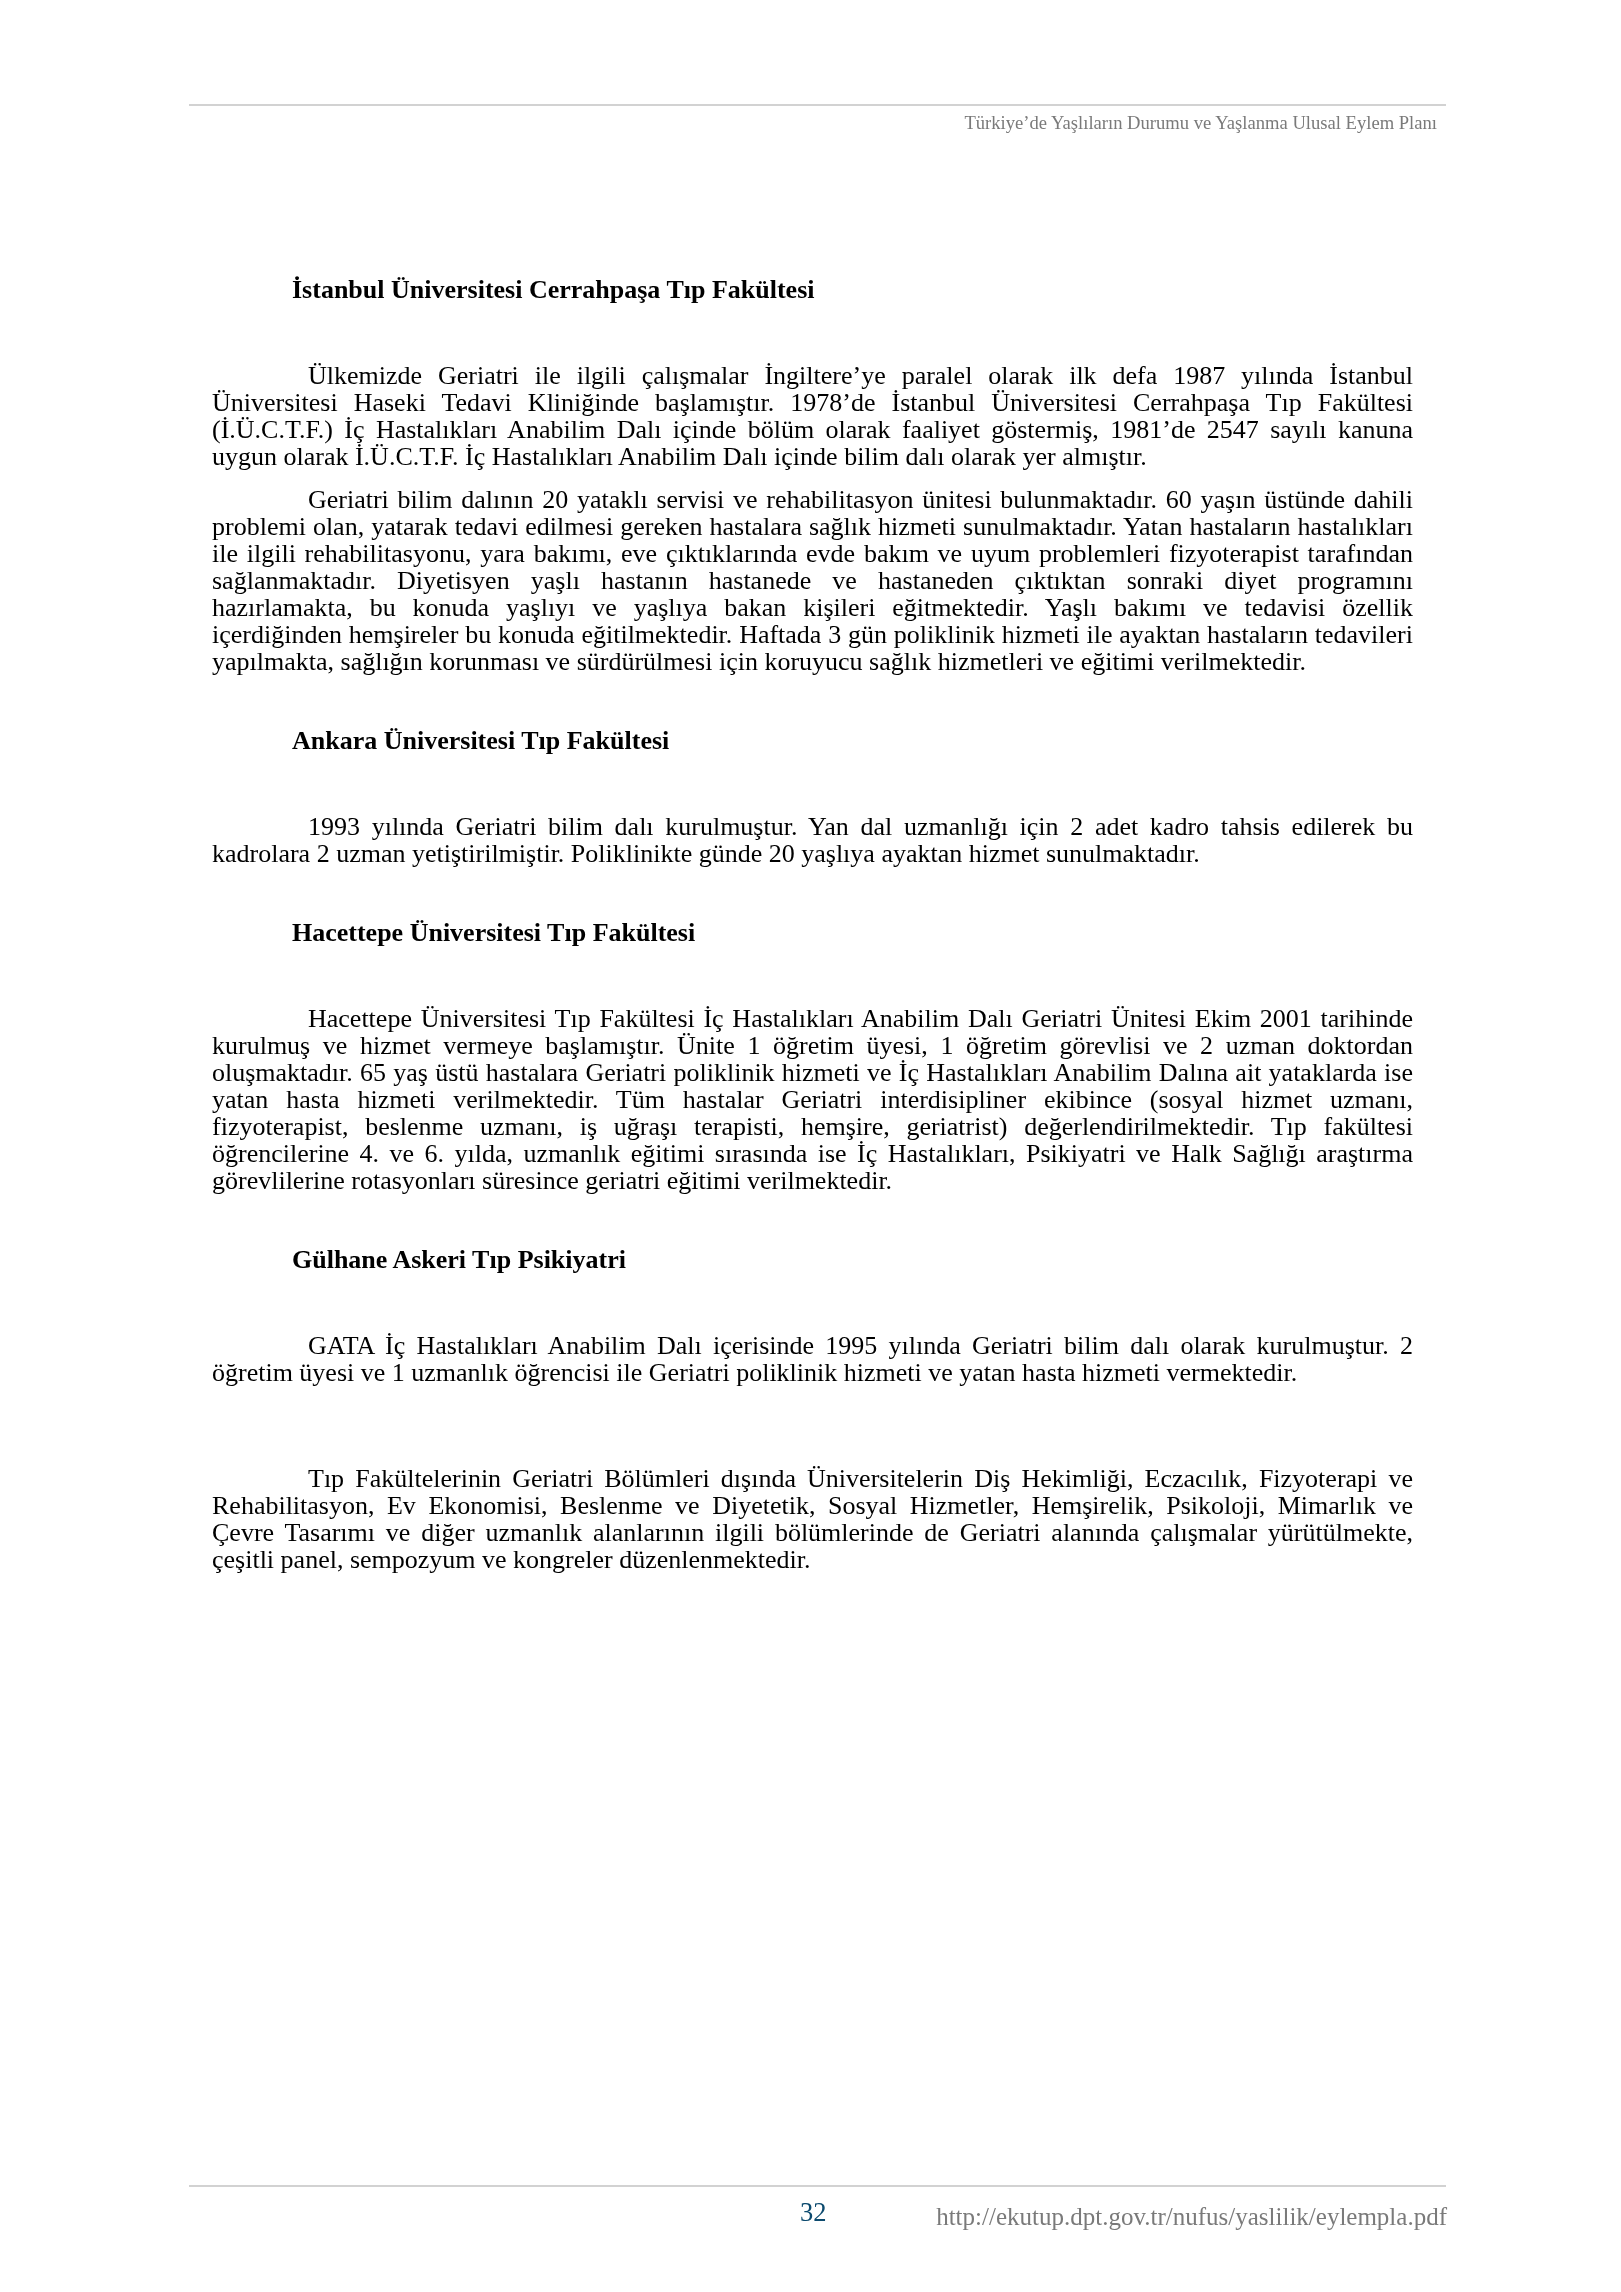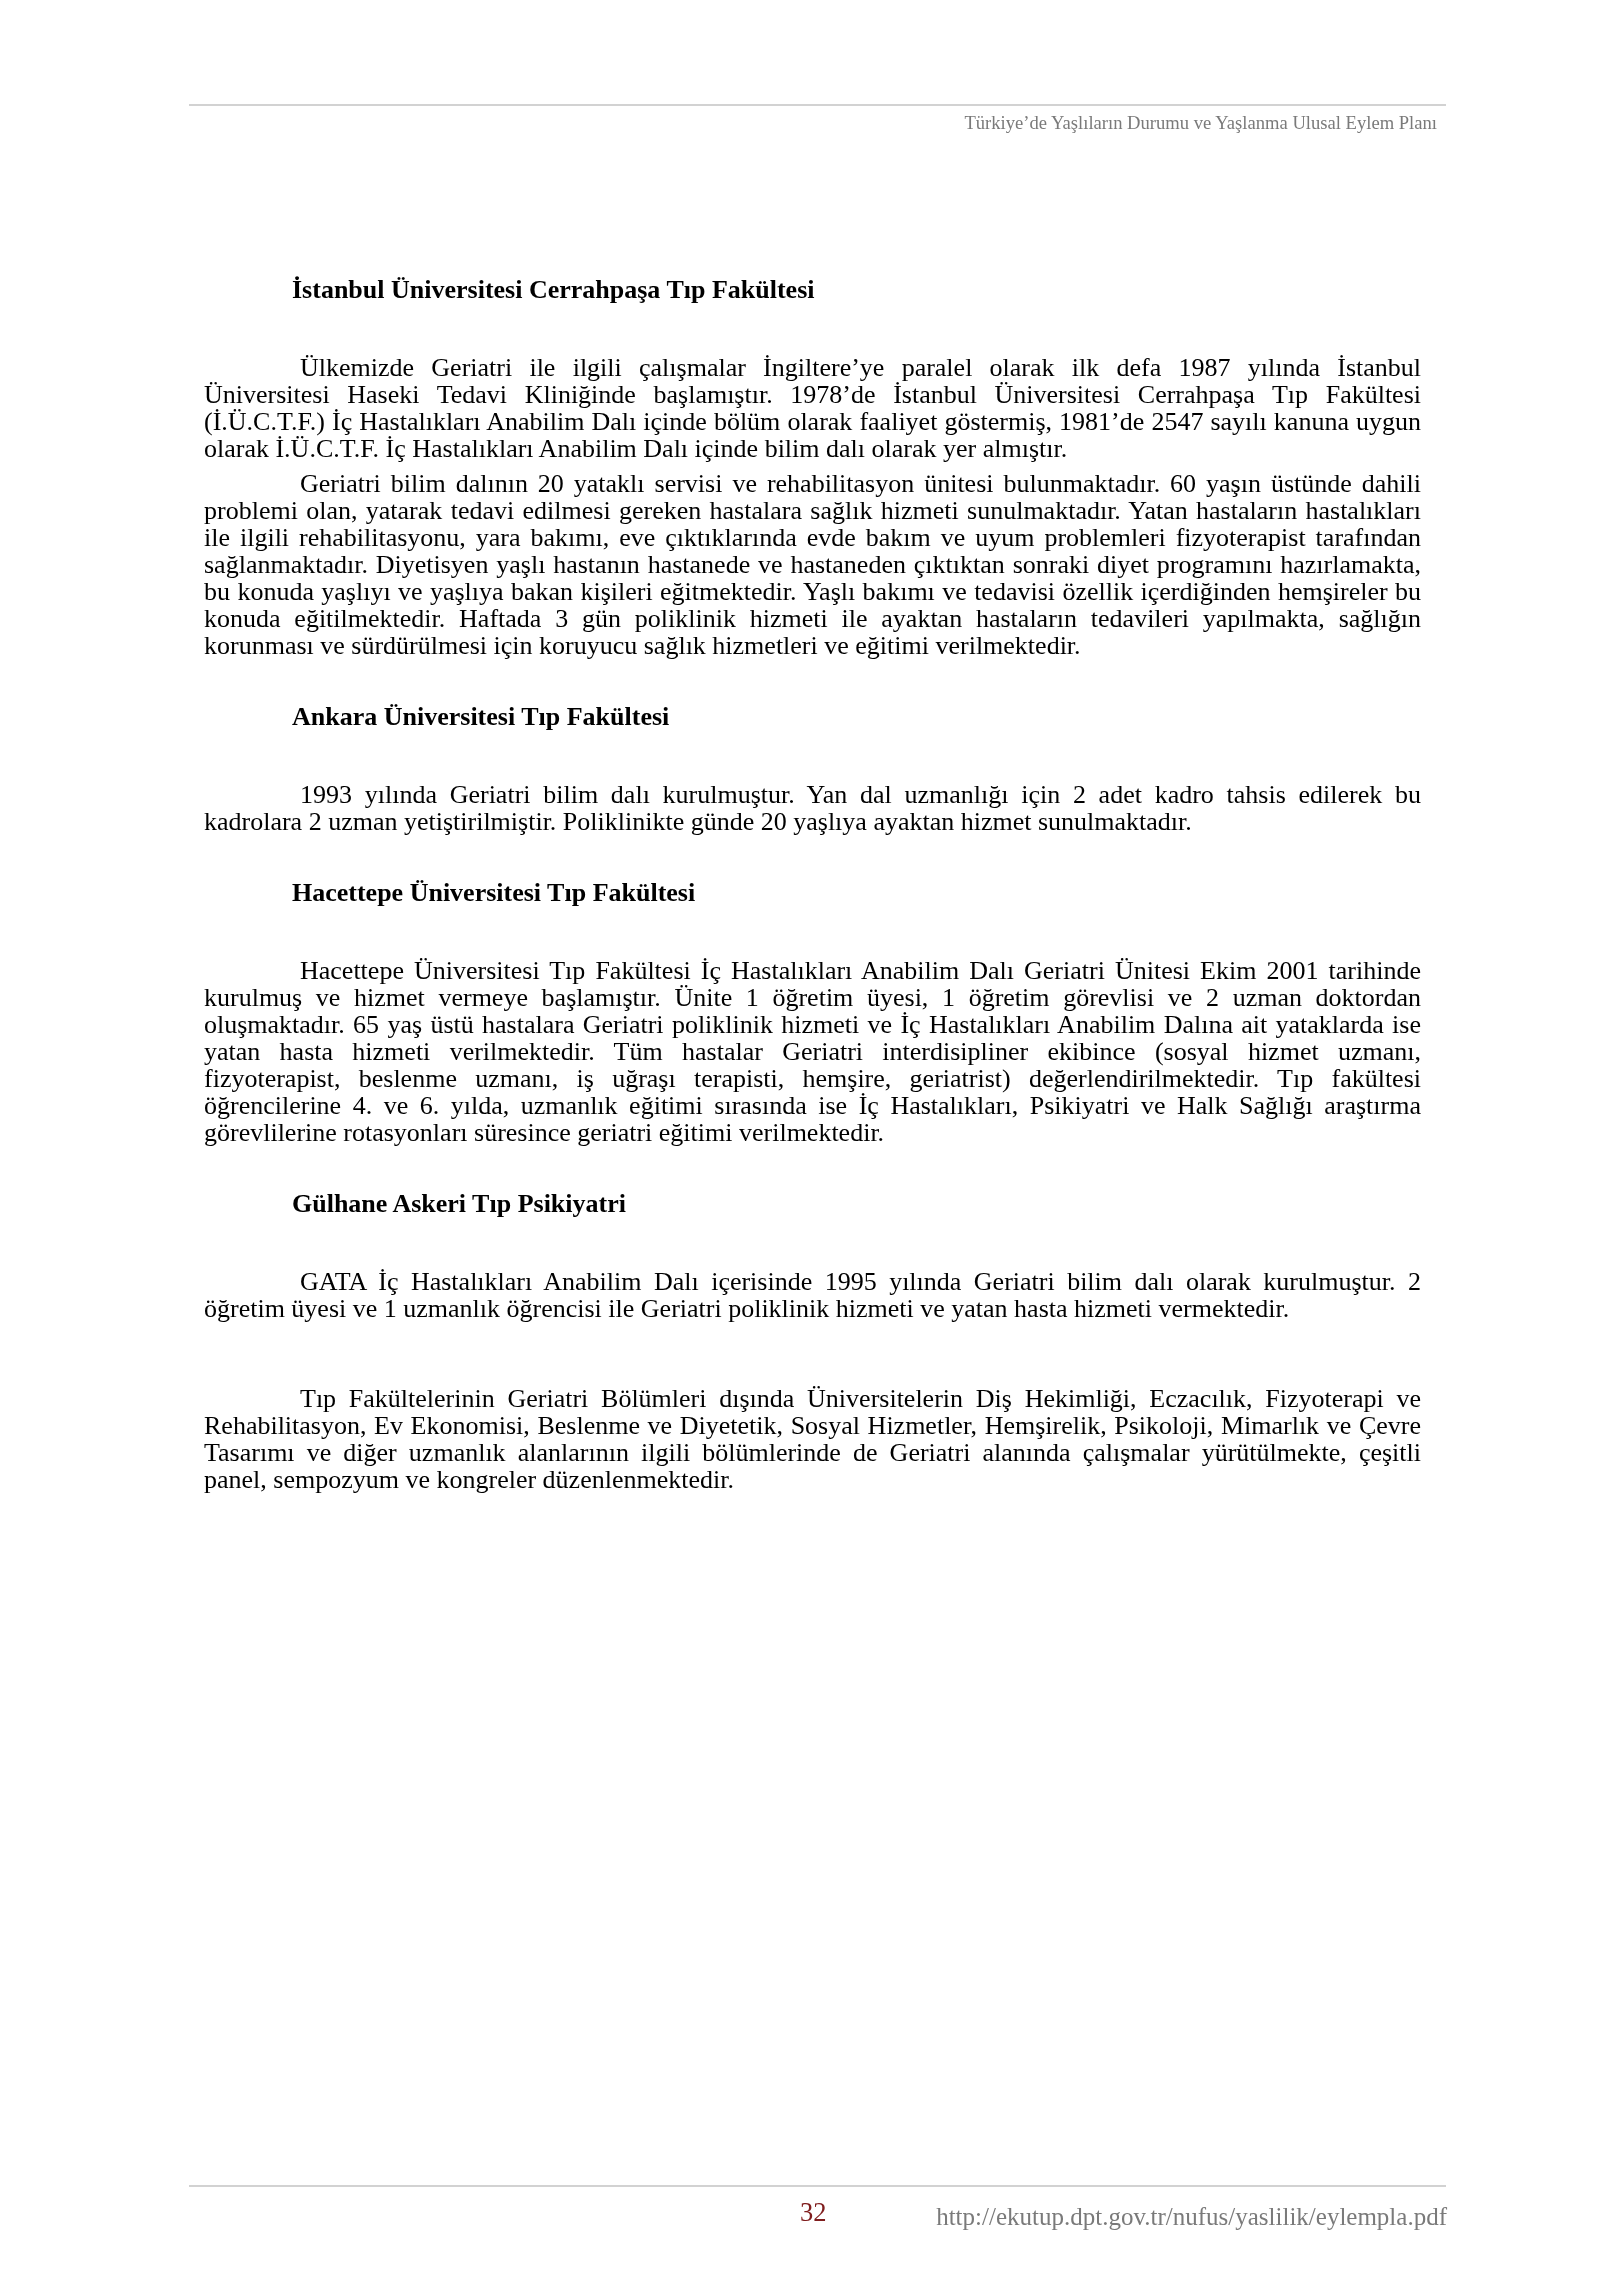--- a/index.html
+++ b/index.html
@@ -40,41 +40,41 @@
       font-size: 26px;
       line-height: 27px;
     }
     .section-title {
       font-weight: bold;
       margin: 0 0 0 96px;
       font-size: 26px;
       line-height: 29px;
     }
     p {
-      margin: 8px;
+      margin: 16px;
       text-align: justify;
       text-indent: 96px;
     }
     .gap-title-body { height: 42px; }
     .gap-section { height: 35px; }
     .gap-section-lg { height: 47px; }
     .footer-rule {
       position: absolute;
       top: 2185px;
       left: 189px;
       width: 1257px;
       height: 2px;
       background: #d2d2d2;
     }
     .page-number {
       position: absolute;
       top: 2197px;
       left: 800px;
       font-size: 26.5px;
-      color: #7f1d1d;
+      color: #0c4a6e;
     }
     .footer-url {
       position: absolute;
       top: 2203px;
       right: 174px;
       font-size: 25px;
       color: #7a7a7a;
       white-space: nowrap;
     }
   </style>

